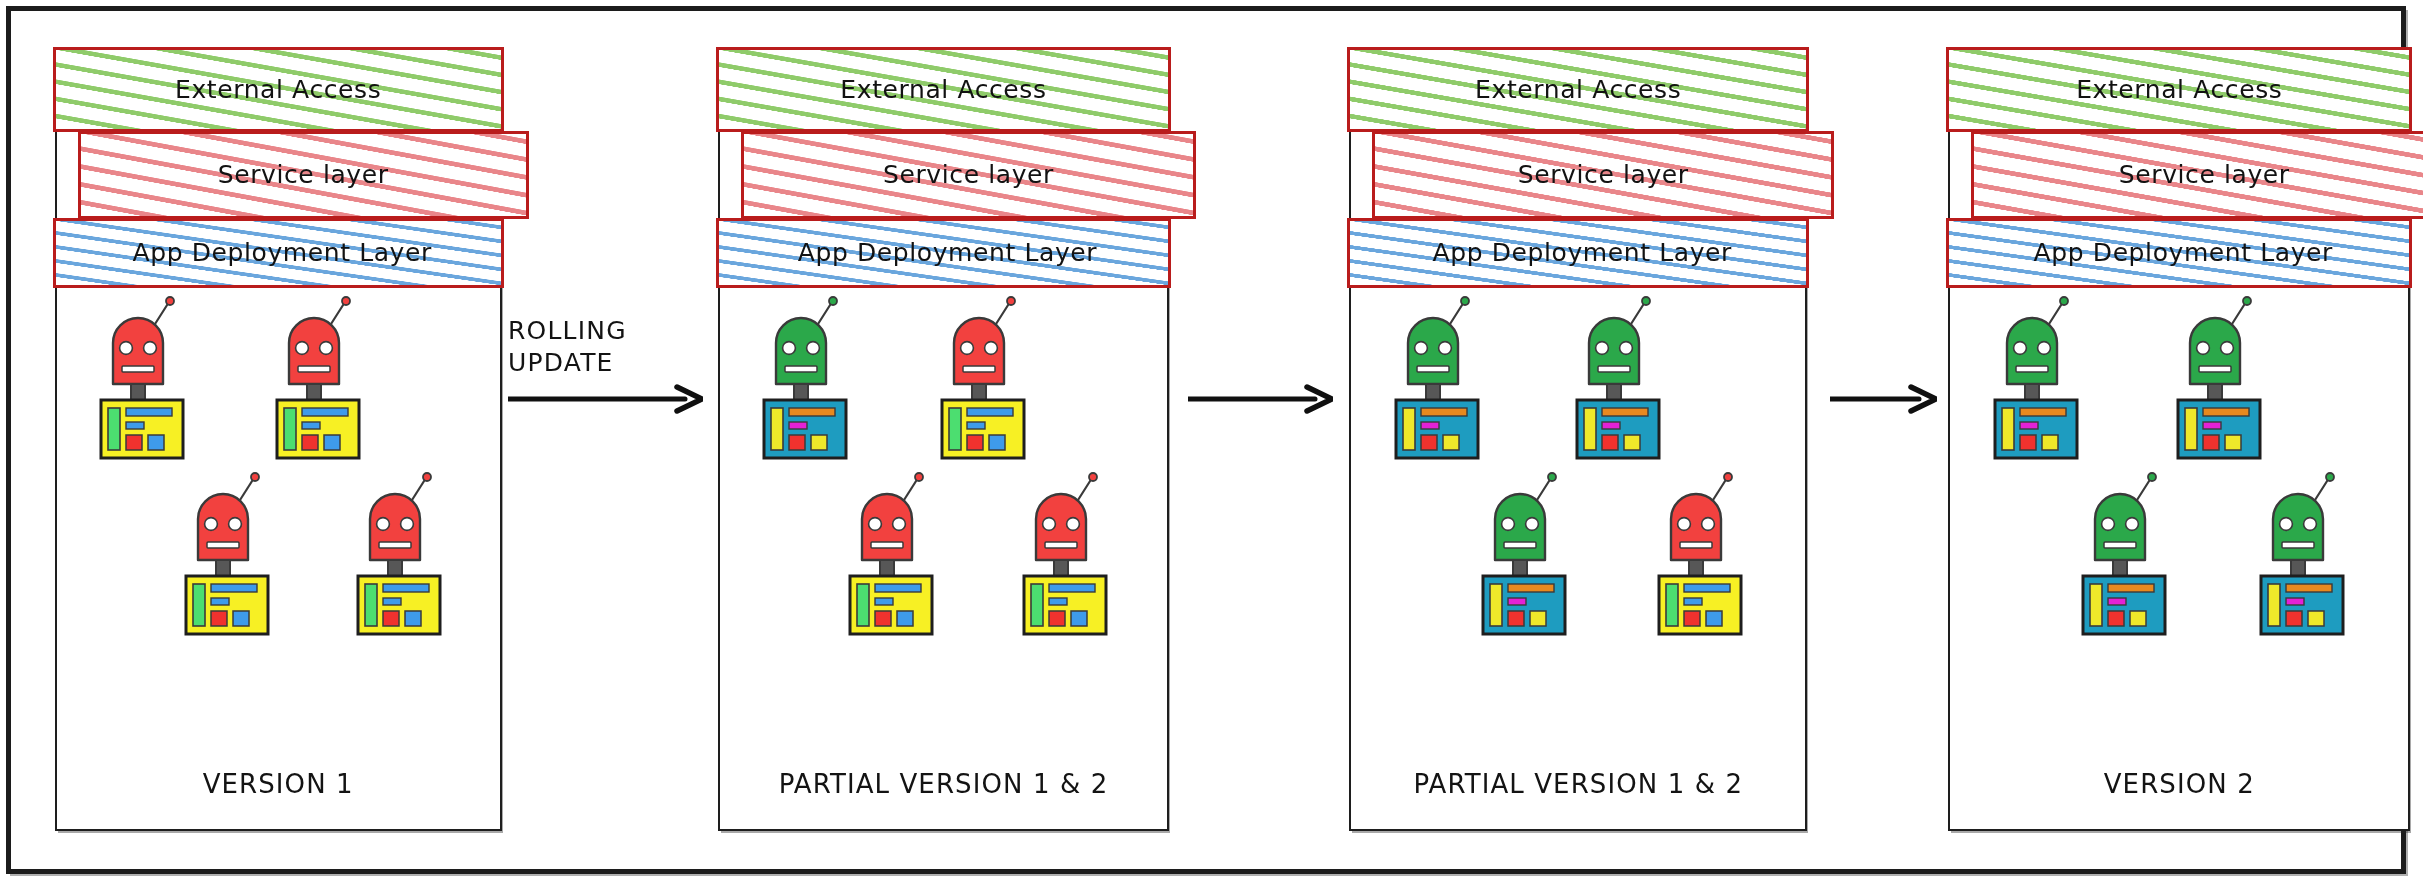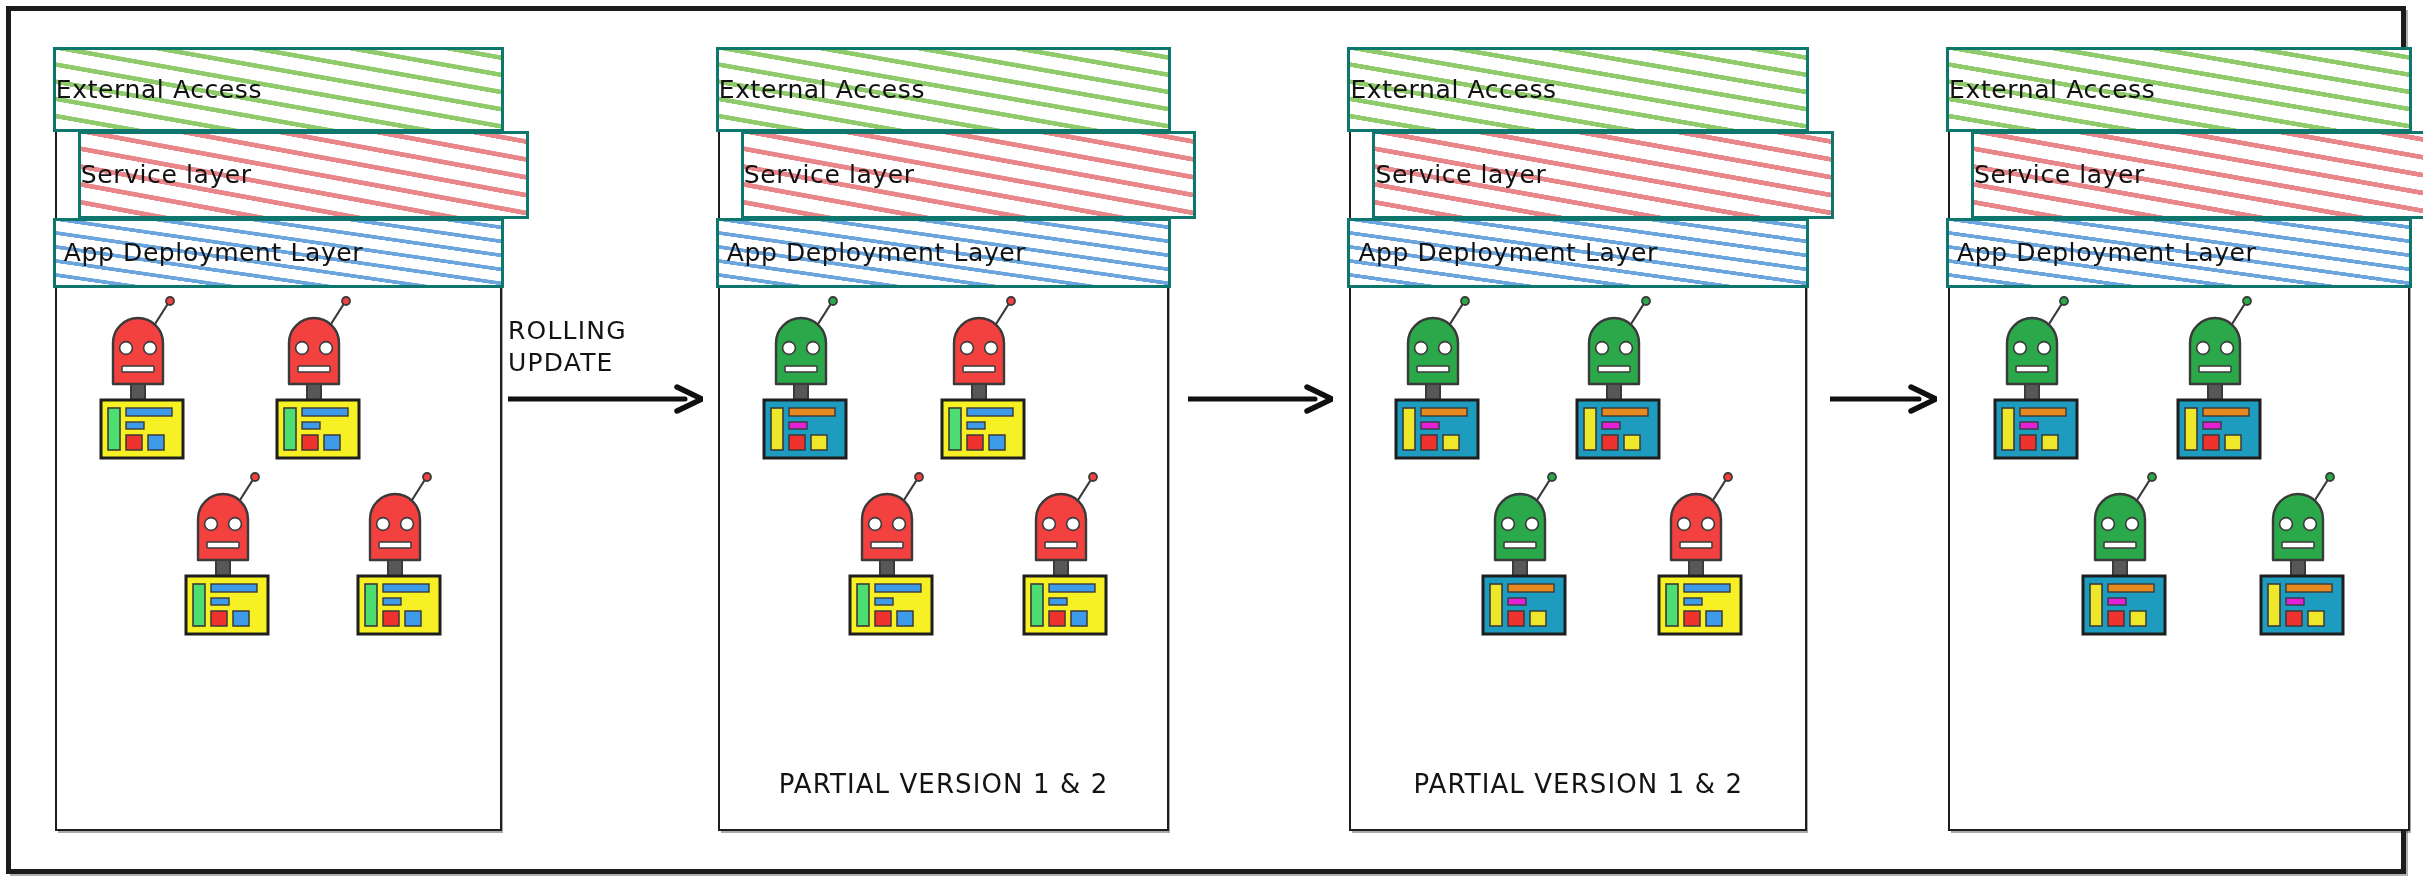--- a/index.html
+++ b/index.html
@@ -41,24 +41,24 @@
     box-sizing: border-box;
     background: #ffffff;
     box-shadow: 2px 3px 0 -1px rgba(40,40,40,0.40);
   }
 
   
   .layer {
     position: absolute;
     left: -2px;
     box-sizing: border-box;
-    border: 3px solid #0f766e;
+    border: 3px solid #b91c1c;
     display: flex;
     align-items: center;
-    justify-content: flex-start;
+    justify-content: center;
     overflow: hidden;
   }
   .layer .hatch {
     position: absolute;
     left: -20%; top: -20%;
     width: 140%; height: 140%;
     pointer-events: none;
   }
   .layer .lbl {
     position: relative;
@@ -219,20 +219,21 @@
 
     <rect x="38" y="88" width="14" height="17" fill="#575757" stroke="#3a3a3a" stroke-width="2"></rect>
 
     <rect x="8" y="104" width="82" height="58" fill="#F7F024" stroke="#1e1e1e" stroke-width="3"></rect>
     <rect x="15" y="112" width="12" height="42" fill="#4CDE70" stroke="#3a3a3a" stroke-width="1.6"></rect>
     <rect x="33" y="112" width="46" height="8" fill="#3E9BEA" stroke="#3a3a3a" stroke-width="1.4"></rect>
     <rect x="33" y="126" width="18" height="7" fill="#3E9BEA" stroke="#3a3a3a" stroke-width="1.4"></rect>
     <rect x="33" y="139" width="16" height="15" fill="#F0322E" stroke="#3a3a3a" stroke-width="1.5"></rect>
     <rect x="55" y="139" width="16" height="15" fill="#3E9BEA" stroke="#3a3a3a" stroke-width="1.5"></rect>
   </svg></div>
+        <div class="panel-caption" style="top: 721.635px;">VERSION 1</div>
       </div>
       <div class="panel" style="left: 717.81px; top: 47.0181px; width: 451.374px; height: 783.635px;">
         <div class="panel-body"></div>
         <div class="layer layer-green" style="top: 0px; height: 84.8207px; width: 455.374px;">
           <svg class="hatch" preserveAspectRatio="none" viewBox="0 0 100 100" xmlns="http://www.w3.org/2000/svg">
             <rect width="100" height="100" fill="url(#hatch-green)"></rect>
           </svg>
           <span class="lbl">External Access</span>
         </div>
         <div class="layer layer-red" style="top: 83.8207px; height: 87.9239px; width: 455.374px;">
@@ -524,20 +525,21 @@
 
     <rect x="38" y="88" width="14" height="17" fill="#575757" stroke="#3a3a3a" stroke-width="2"></rect>
 
     <rect x="8" y="104" width="82" height="58" fill="#1E9CC0" stroke="#1e1e1e" stroke-width="3"></rect>
     <rect x="15" y="112" width="12" height="42" fill="#EFE82A" stroke="#3a3a3a" stroke-width="1.6"></rect>
     <rect x="33" y="112" width="46" height="8" fill="#E8891F" stroke="#3a3a3a" stroke-width="1.4"></rect>
     <rect x="33" y="126" width="18" height="7" fill="#E421D6" stroke="#3a3a3a" stroke-width="1.4"></rect>
     <rect x="33" y="139" width="16" height="15" fill="#F0322E" stroke="#3a3a3a" stroke-width="1.5"></rect>
     <rect x="55" y="139" width="16" height="15" fill="#EFE82A" stroke="#3a3a3a" stroke-width="1.5"></rect>
   </svg></div>
+        <div class="panel-caption" style="top: 721.635px;">VERSION 2</div>
       </div>
     </div>
   <div id="arrows-root">
       <div class="arrow" style="left: 508px; top: 381px; width: 195px; height: 36px;"><svg width="195" height="36" viewBox="0 0 195 36" xmlns="http://www.w3.org/2000/svg">
       <line x1="0" y1="18" x2="177" y2="18" stroke="#101010" stroke-width="5" stroke-linecap="round"></line>
       <path d="M169 6 L194 18 L169 30" fill="none" stroke="#101010" stroke-width="5.5" stroke-linecap="round" stroke-linejoin="round"></path>
   </svg></div>
       <div class="arrow" style="left: 1188px; top: 381px; width: 145px; height: 36px;"><svg width="145" height="36" viewBox="0 0 145 36" xmlns="http://www.w3.org/2000/svg">
       <line x1="0" y1="18" x2="127" y2="18" stroke="#101010" stroke-width="5" stroke-linecap="round"></line>
       <path d="M119 6 L144 18 L119 30" fill="none" stroke="#101010" stroke-width="5.5" stroke-linecap="round" stroke-linejoin="round"></path>

